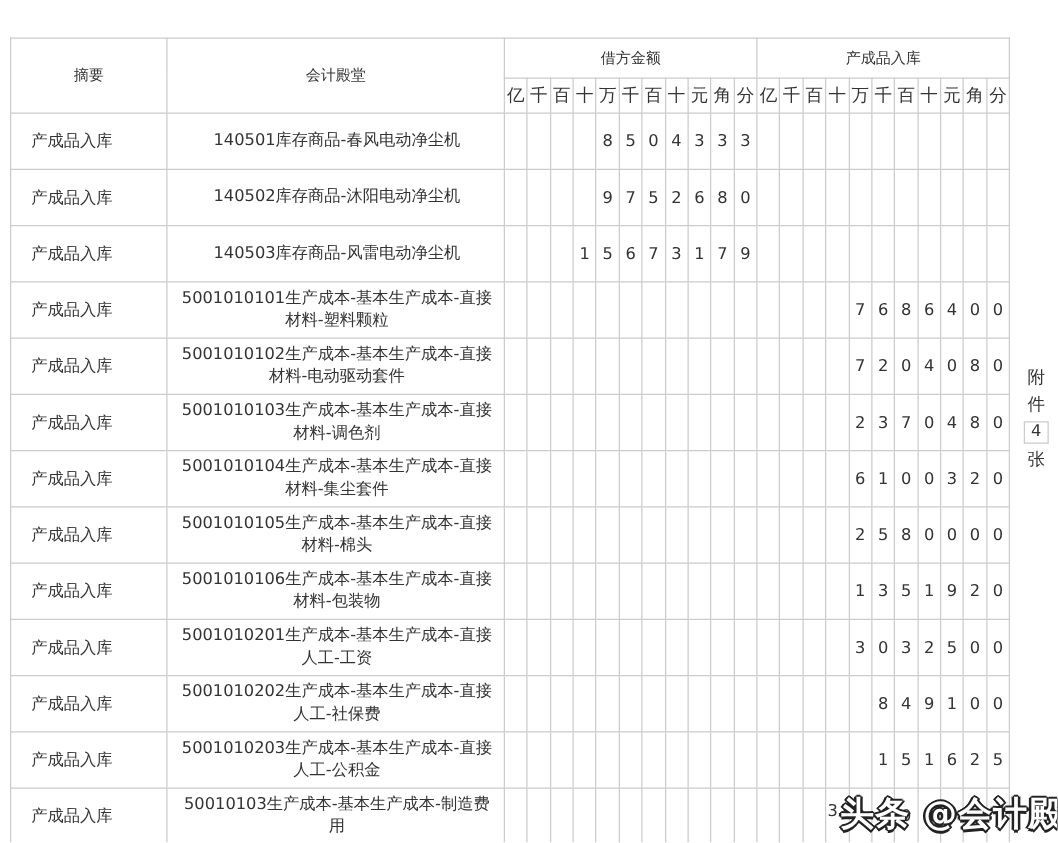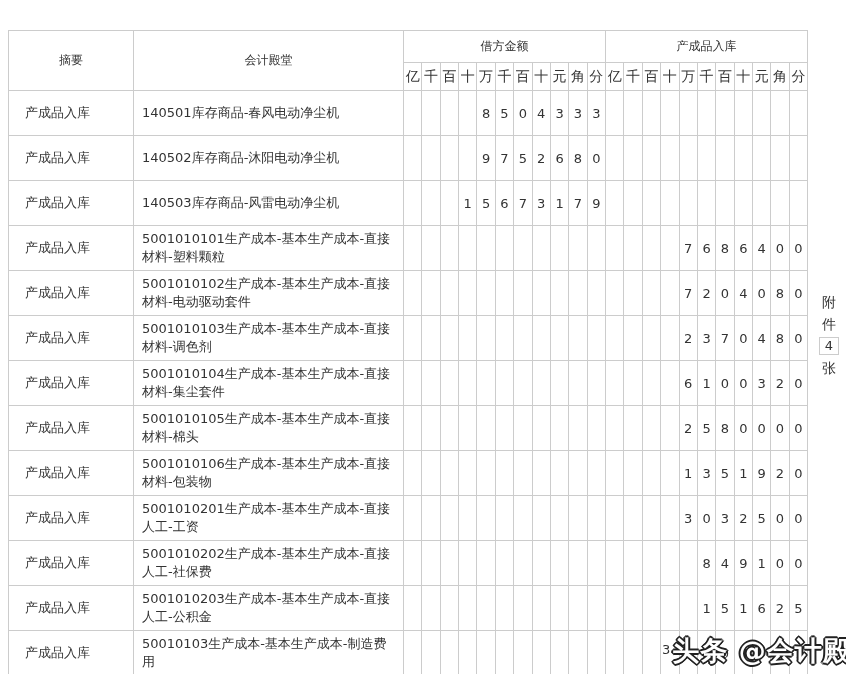--- a/index.html
+++ b/index.html
@@ -5,21 +5,21 @@
   html,body{margin:0;padding:0;background:#fff;}
   #page{position:relative;width:846px;height:674px;background:#fff;overflow:hidden;
         font-family:"DejaVu Sans","Liberation Sans",sans-serif;color:#333;}
   table.voucher{position:absolute;left:8px;top:30px;width:799px;border-collapse:collapse;table-layout:fixed;}
   .voucher th,.voucher td{border:1px solid #ccc;color:#333;overflow:hidden;}
   .voucher thead th{font-weight:normal;font-size:12px;text-align:center;background:#fff;}
   tr.hrow1 th{height:29px;}
   tr.hrow2 th{height:27px;font-size:14px;padding:0;}
   .voucher td{height:40px;font-size:13px;}
   td.summary{text-align:left;padding-left:16px;}
-  td.account{text-align:left;padding:2px 6px 2px 8px;line-height:18px;}
+  td.account{text-align:center;padding:2px 6px 2px 8px;line-height:18px;}
   .dcell{text-align:center;padding:0;border-left:1px solid #dcdcdc !important;}
   .dcell.c0{border-left:1px solid #ccc !important;}
   .dcell.c3,.dcell.c6{border-left:1px solid #a9d5ec !important;}
   .dcell.c9{border-left:1px solid #efb9b9 !important;}
   #attachment{position:absolute;left:814px;top:293px;width:30px;display:flex;flex-direction:column;
               align-items:center;gap:4px;font-size:14px;color:#333;}
   #attachment .ach{line-height:18px;}
   #attachment .abox{border:1px solid #ccc;font-size:13px;line-height:16px;padding:0 5px;background:#fff;}
   #watermark{position:absolute;left:662px;top:633px;display:flex;align-items:flex-start;white-space:nowrap;}
   #wm-digit{font-size:13px;color:#333;margin-top:9px;margin-right:2px;}

